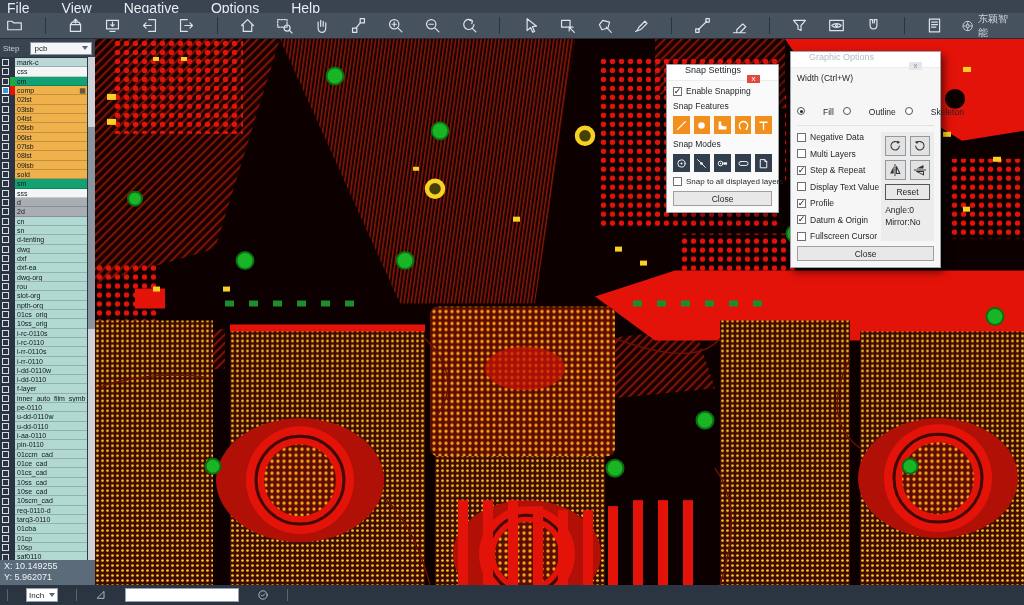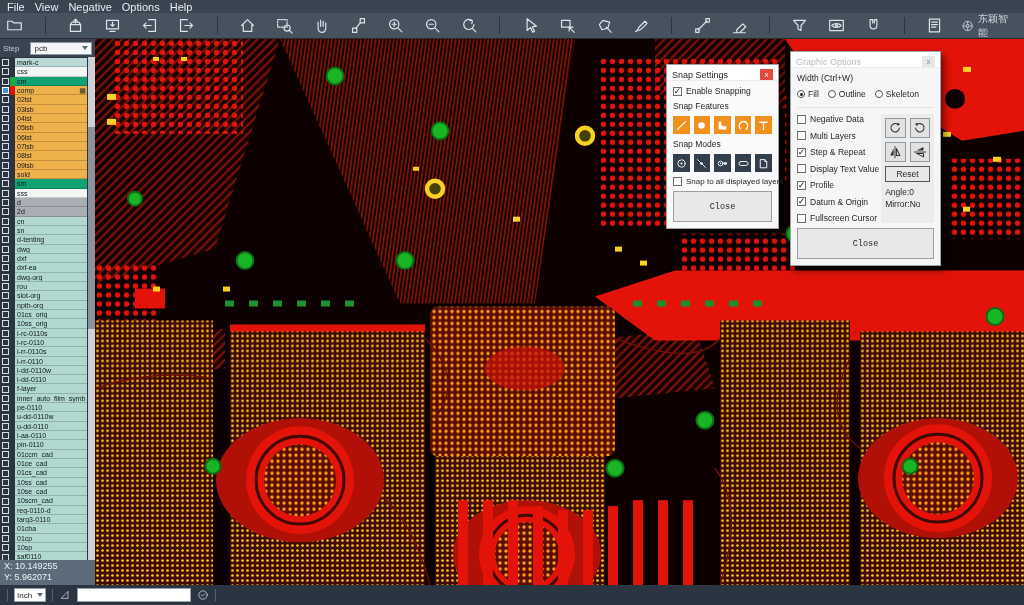--- a/index.html
+++ b/index.html
@@ -1,22 +1,22 @@
 <!DOCTYPE html>
 <html><head>
 <meta charset="utf-8">
 <style>
   html,body{margin:0;padding:0;background:#2b3542;width:1024px;height:605px;overflow:hidden;
     font-family:"Liberation Sans",sans-serif;}
   *{box-sizing:border-box;}
   .app{position:relative;width:1024px;height:605px;display:flex;flex-direction:column;}
 
   
-  .menubar{height:13px;background:#3a4350;display:flex;align-items:center;gap:10px;
-    padding:0 7px;font-size:11px;color:#e8edf2;flex:0 0 auto;}
+  .menubar{height:13px;background:#3a4350;display:flex;align-items:flex-start;gap:32px;
+    padding:0 7px;font-size:14px;color:#e8edf2;flex:0 0 auto;}
   .menu-item{cursor:default;text-decoration:underline;text-decoration-thickness:.5px;text-underline-offset:1.5px;}
 
   
   .toolbar{height:26px;background:#47525f;border-bottom:1px solid #252d37;display:flex;
     align-items:center;padding:0 4px;gap:15px;flex:0 0 auto;}
   .tbtn{width:23px;height:21px;display:flex;align-items:center;justify-content:center;border-radius:2px;}
   .tbtn svg{width:17px;height:17px;stroke:#dde3e9;fill:none;stroke-width:1.4;stroke-linecap:round;stroke-linejoin:round;}
   .tsep{width:1px;height:17px;background:#2c343f;margin:0 4px;}
   .brand{margin-left:auto;display:flex;align-items:center;gap:4px;color:#c9d1d9;font-size:10px;padding-right:4px;}
   .brand svg{width:14px;height:14px;stroke:#c9d1d9;fill:none;stroke-width:1.4;}
@@ -49,57 +49,57 @@
   .lthumb{position:absolute;top:14%;height:40%;left:0;right:0;background:#8a949e;}
 
   .xy{height:25px;flex:0 0 auto;background:#5b6b79;color:#eef4f8;font-size:9px;line-height:11px;padding:1px 4px;}
 
   .canvas-wrap{position:relative;flex:1;background:#0c0100;overflow:hidden;}
   .canvas-wrap > svg.art{position:absolute;inset:0;width:100%;height:100%;}
 
   
   .dlg{position:absolute;background:#fafafa;border:1px solid #9aa2aa;box-shadow:3px 4px 8px rgba(0,0,0,.55);
     font-size:8.5px;color:#1d2125;z-index:5;}
-  .dlg-title{height:16px;display:flex;align-items:flex-end;background:#fff;padding:0 5px;font-size:9px;
-    border-bottom:1px solid #ececec;}
+  .dlg-title{height:16px;display:flex;align-items:flex-start;background:#fff;padding:0 18px;font-size:9px;
+    border-bottom:1px solid #ececec;flex-direction:column;}
   .dlg-close{margin-left:auto;width:13px;height:11px;display:flex;align-items:center;justify-content:center;
     font-size:8px;line-height:1;}
   .dlg-close.red{background:#e2493f;color:#fff;}
   .dlg-close.gray{background:#e4e7ea;color:#8a9199;}
   .dlg-body{padding:5px 6px 6px;display:flex;flex-direction:column;gap:5px;}
   .cbrow{display:flex;align-items:center;gap:4px;}
   .cb{width:9px;height:9px;border:1px solid #6f6f6f;background:#fff;flex:0 0 auto;
     display:flex;align-items:center;justify-content:center;font-size:9px;color:#111;line-height:1;}
   .lbl{white-space:nowrap;}
   .iconrow{display:flex;gap:4px;}
   .snapf{width:18px;height:18px;background:#f2901d;display:flex;align-items:center;justify-content:center;}
   .snapf svg{width:13px;height:13px;stroke:#fff;fill:none;stroke-width:2;stroke-linecap:round;stroke-linejoin:round;}
   .snapm{width:18px;height:18px;background:#333f4d;display:flex;align-items:center;justify-content:center;}
   .snapm svg{width:13px;height:13px;stroke:#f2f5f7;fill:none;stroke-width:1.5;stroke-linecap:round;stroke-linejoin:round;}
-  .btn{height:31px;background:#e8e8e8;border:1px solid #9f9f9f;display:flex;align-items:center;justify-content:center;
-    font-size:8.5px;color:#1d2125;font-family:Liberation Mono, monospace;}
+  .btn{height:15px;background:#e8e8e8;border:1px solid #9f9f9f;display:flex;align-items:center;justify-content:center;
+    font-size:8.5px;color:#1d2125;}
   #dlg-snap{left:571px;top:25px;width:113px;}
   #dlg-graphic{left:695px;top:12px;width:151px;background:#f6f6f6;}
   #dlg-graphic .dlg-title{color:#b4bcc3;}
   .radiorow{display:flex;align-items:center;gap:9px;padding:1px 0 2px;}
-  .radio{display:flex;align-items:center;gap:3px;}
+  .radio{display:flex;gap:18px;margin-top:18px;}
   .rdot{width:8px;height:8px;border:1px solid #555;border-radius:50%;background:#fff;position:relative;}
   .rdot.sel::after{content:"";position:absolute;inset:1.5px;border-radius:50%;background:#1d2125;}
   .gcols{display:flex;gap:2px;align-items:stretch;}
   .gleft{flex:1;display:flex;flex-direction:column;gap:6.5px;}
   .gright{width:58px;background:#ececec;padding:4px 4px;display:flex;flex-direction:column;gap:4px;}
   .gbtns{display:grid;grid-template-columns:1fr 1fr;gap:4px;}
   .gbtn{height:20px;background:#e2e2e2;border:1px solid #8f99a2;display:flex;align-items:center;justify-content:center;}
   .gbtn svg{width:14px;height:14px;stroke:#333;fill:none;stroke-width:1.5;stroke-linecap:round;stroke-linejoin:round;}
   .reset{height:16px;background:#e8e8e8;border:1px solid #555;display:flex;align-items:center;justify-content:center;}
   .ginfo{font-size:8.5px;line-height:12px;color:#1d2125;}
   .hr{height:1px;background:#e2e2e2;margin:1px 0;}
 
   
-  .statusbar{height:20px;flex:0 0 auto;background:#2b3542;display:flex;align-items:center;gap:6px;padding:0 7px;}
+  .statusbar{height:20px;flex:0 0 auto;background:#2b3542;display:flex;align-items:center;gap:18px;padding:0 7px;}
   .ssep{width:1px;height:12px;background:#59646f;}
   .unitsel{width:32px;height:14px;background:#fff;border:1px solid #98a2ac;font-size:8px;color:#1d2125;
     display:flex;align-items:center;justify-content:space-between;padding:0 2px;}
   .sicon{display:flex;align-items:center;}
   .sicon svg{width:12px;height:12px;stroke:#cfd6dd;fill:none;stroke-width:1.3;stroke-linecap:round;stroke-linejoin:round;}
   .sinput{width:114px;height:14px;background:#fff;border:1px solid #98a2ac;font-size:8px;padding:0 3px;color:#1d2125;outline:none;}
 </style>
 </head>
 <body>
 

